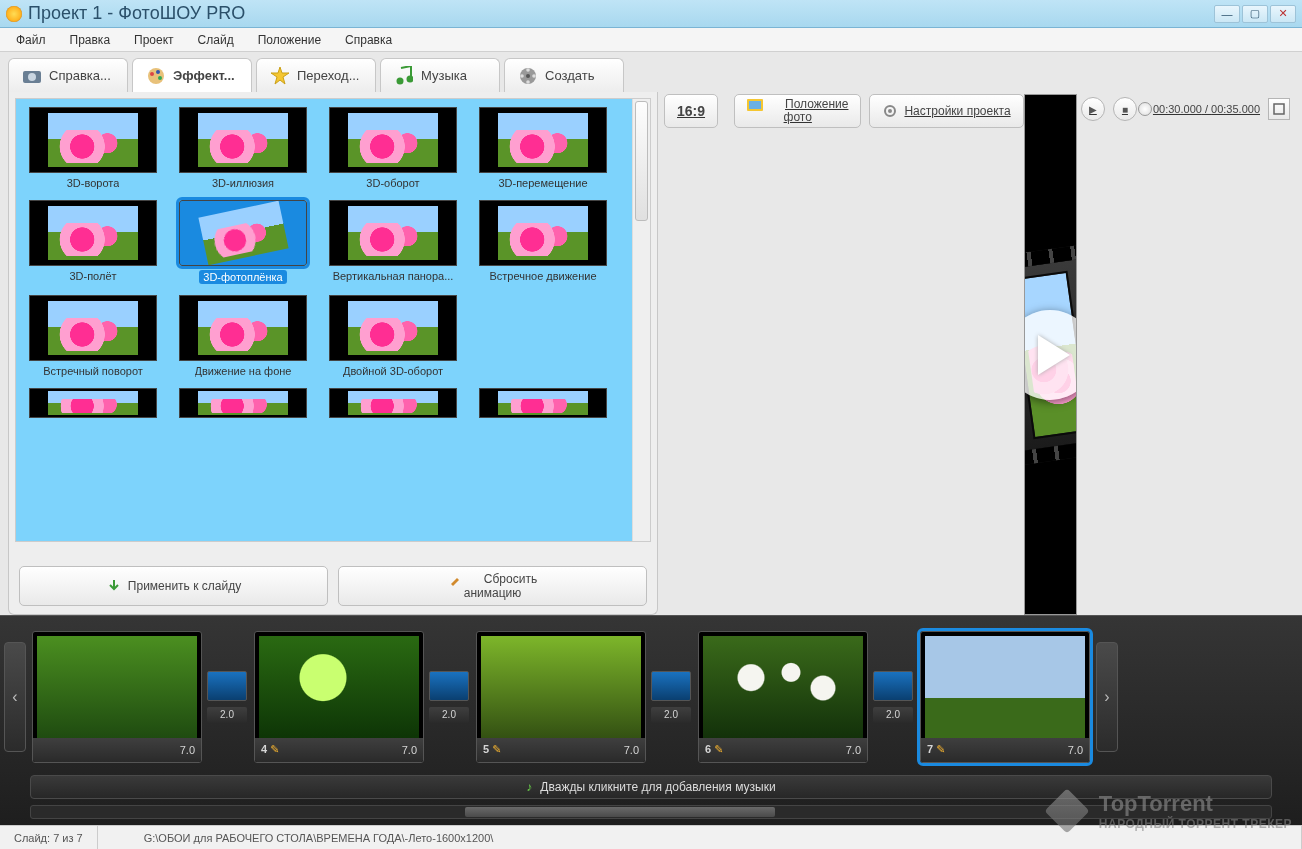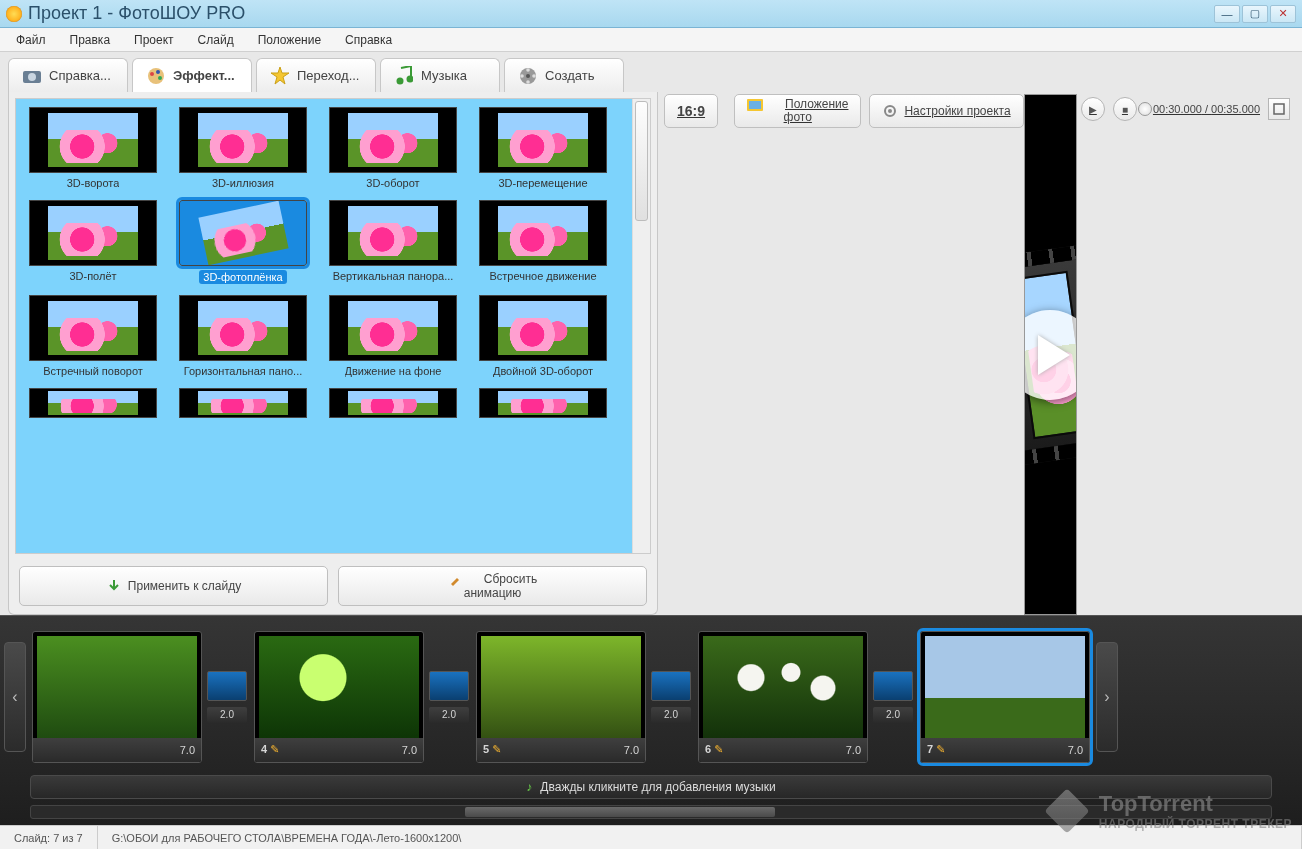--- a/index.html
+++ b/index.html
@@ -64,21 +64,21 @@
   .fxthumb{width:128px;height:66px;margin:0 auto 4px auto;background:#000;border:1px solid #444;position:relative;overflow:hidden;}
   .fxitem.sel .fxthumb{outline:3px solid #1a8ae0;border-radius:3px;background:#1a8ae0;}
   .fxitem.sel .fxlabel{background:#1a8ae0;color:#fff;border-radius:3px;padding:1px 4px;display:inline-block;}
   .fxlabel{font-size:11px;color:#333;white-space:nowrap;overflow:hidden;text-overflow:ellipsis;max-width:140px;display:inline-block;}
   .flower{position:absolute;inset:8% 14%;background:linear-gradient(#9ad0ff 0 48%,#5a9428 48%);}
   .flower::after{content:"";position:absolute;inset:auto 10% 8% 10%;height:60%;background:radial-gradient(circle at 35% 50%,#ff2e93 0 24%,#ff9fd0 25% 45%,transparent 46%),radial-gradient(circle at 70% 40%,#ff62ad 0 18%,transparent 19%);}
   .scrollbar{width:18px;background:#efefef;border-left:1px solid #ddd;position:relative;}
   .scrollbar .sthumb{position:absolute;left:2px;right:2px;top:2px;height:120px;background:linear-gradient(#fdfdfd,#e0e0e0);border:1px solid #bcbcbc;border-radius:3px;}
 
   
-  .fxactions{display:flex;gap:10px;padding:12px 4px 2px 4px;}
+  .fxactions{display:flex;gap:10px;padding:24px 4px 2px 4px;}
   .fxactions .btn{flex:1;justify-content:center;height:40px;}
 
   
   .timeline{height:210px;background:linear-gradient(#353535,#1e1e1e);border-top:1px solid #555;display:flex;flex-direction:column;}
   .tlstrip{flex:1;display:flex;align-items:center;padding:6px 4px 0 4px;gap:6px;overflow:hidden;}
   .navarrow{width:22px;height:110px;background:linear-gradient(#4a4a4a,#2b2b2b);border:1px solid #555;border-radius:4px;color:#bbb;display:flex;align-items:center;justify-content:center;font-size:16px;}
   .slot{display:flex;align-items:center;gap:4px;}
   .slide{width:170px;height:132px;background:#000;border:1px solid #555;border-radius:3px;position:relative;overflow:hidden;}
   .slide.sel{outline:3px solid #1a8ae0;}
   .slide .img{position:absolute;inset:4px 4px 22px 4px;background:linear-gradient(#4b8f20,#1e4a10);}
@@ -91,21 +91,21 @@
   .trans{width:42px;display:flex;flex-direction:column;align-items:center;gap:6px;}
   .tthumb{width:40px;height:30px;background:linear-gradient(#1a72c0,#0a3f70);border:1px solid #555;border-radius:2px;}
   .tlabel{width:40px;height:16px;background:linear-gradient(#3f3f3f,#2a2a2a);color:#d5d5d5;font-size:10px;text-align:center;border-radius:2px;line-height:16px;}
 
   .musicrow{margin:4px 30px 6px 30px;height:24px;background:linear-gradient(#3a3a3a,#272727);border:1px solid #4a4a4a;border-radius:4px;color:#dcdcdc;display:flex;align-items:center;justify-content:center;gap:8px;font-size:12px;}
   .musicrow .note{color:#6bd34a;}
   .tlscroll{margin:0 30px 6px 30px;height:14px;background:#2a2a2a;border:1px solid #444;border-radius:3px;position:relative;}
   .tlscroll .th{position:absolute;left:35%;width:25%;top:1px;bottom:1px;background:linear-gradient(#6a6a6a,#4a4a4a);border-radius:2px;}
 
   
-  .statusbar{height:24px;background:#f1f1f1;border-top:1px solid #ccc;display:flex;align-items:center;font-size:11px;color:#555;}
+  .statusbar{height:24px;background:#f1f1f1;border-top:1px solid #ccc;display:flex;align-items:center;font-size:11px;color:#555;gap:32px;}
   .statusbar .cell{padding:0 14px;border-right:1px solid #ccc;height:100%;display:flex;align-items:center;}
 
   
   .watermark{position:fixed;right:10px;bottom:18px;color:rgba(130,130,130,0.7);font-size:22px;font-weight:600;display:flex;align-items:center;gap:16px;pointer-events:none;}
   .watermark .cube{width:32px;height:32px;background:linear-gradient(135deg,#9a9a9a,#6d6d6d);transform:rotate(45deg);border-radius:4px;opacity:.6;}
   .watermark small{display:block;font-size:12px;font-weight:700;letter-spacing:0.5px;color:rgba(130,130,130,0.6);}
 
   
   svg{display:block;}
 </style>
@@ -213,23 +213,20 @@
                 <div class="flower"></div>
               </div><span class="fxlabel">Вертикальная панора...</span></div>
           <div class="fxitem"><div class="fxthumb">
                 <div class="flower"></div>
               </div><span class="fxlabel">Встречное движение</span></div>
         </div>
         <div class="grow">
           <div class="fxitem"><div class="fxthumb">
                 <div class="flower"></div>
               </div><span class="fxlabel">Встречный поворот</span></div>
-          <div class="fxitem"><div class="fxthumb">
-                <div class="flower"></div>
-              </div><span class="fxlabel">Горизонтальная пано...</span></div>
           <div class="fxitem"><div class="fxthumb">
                 <div class="flower"></div>
               </div><span class="fxlabel">Движение на фоне</span></div>
           <div class="fxitem"><div class="fxthumb">
                 <div class="flower"></div>
               </div><span class="fxlabel">Двойной 3D-оборот</span></div>
         </div>
         <div class="grow">
           <div class="fxitem">
               <div class="fxthumb" style="height:30px;">

